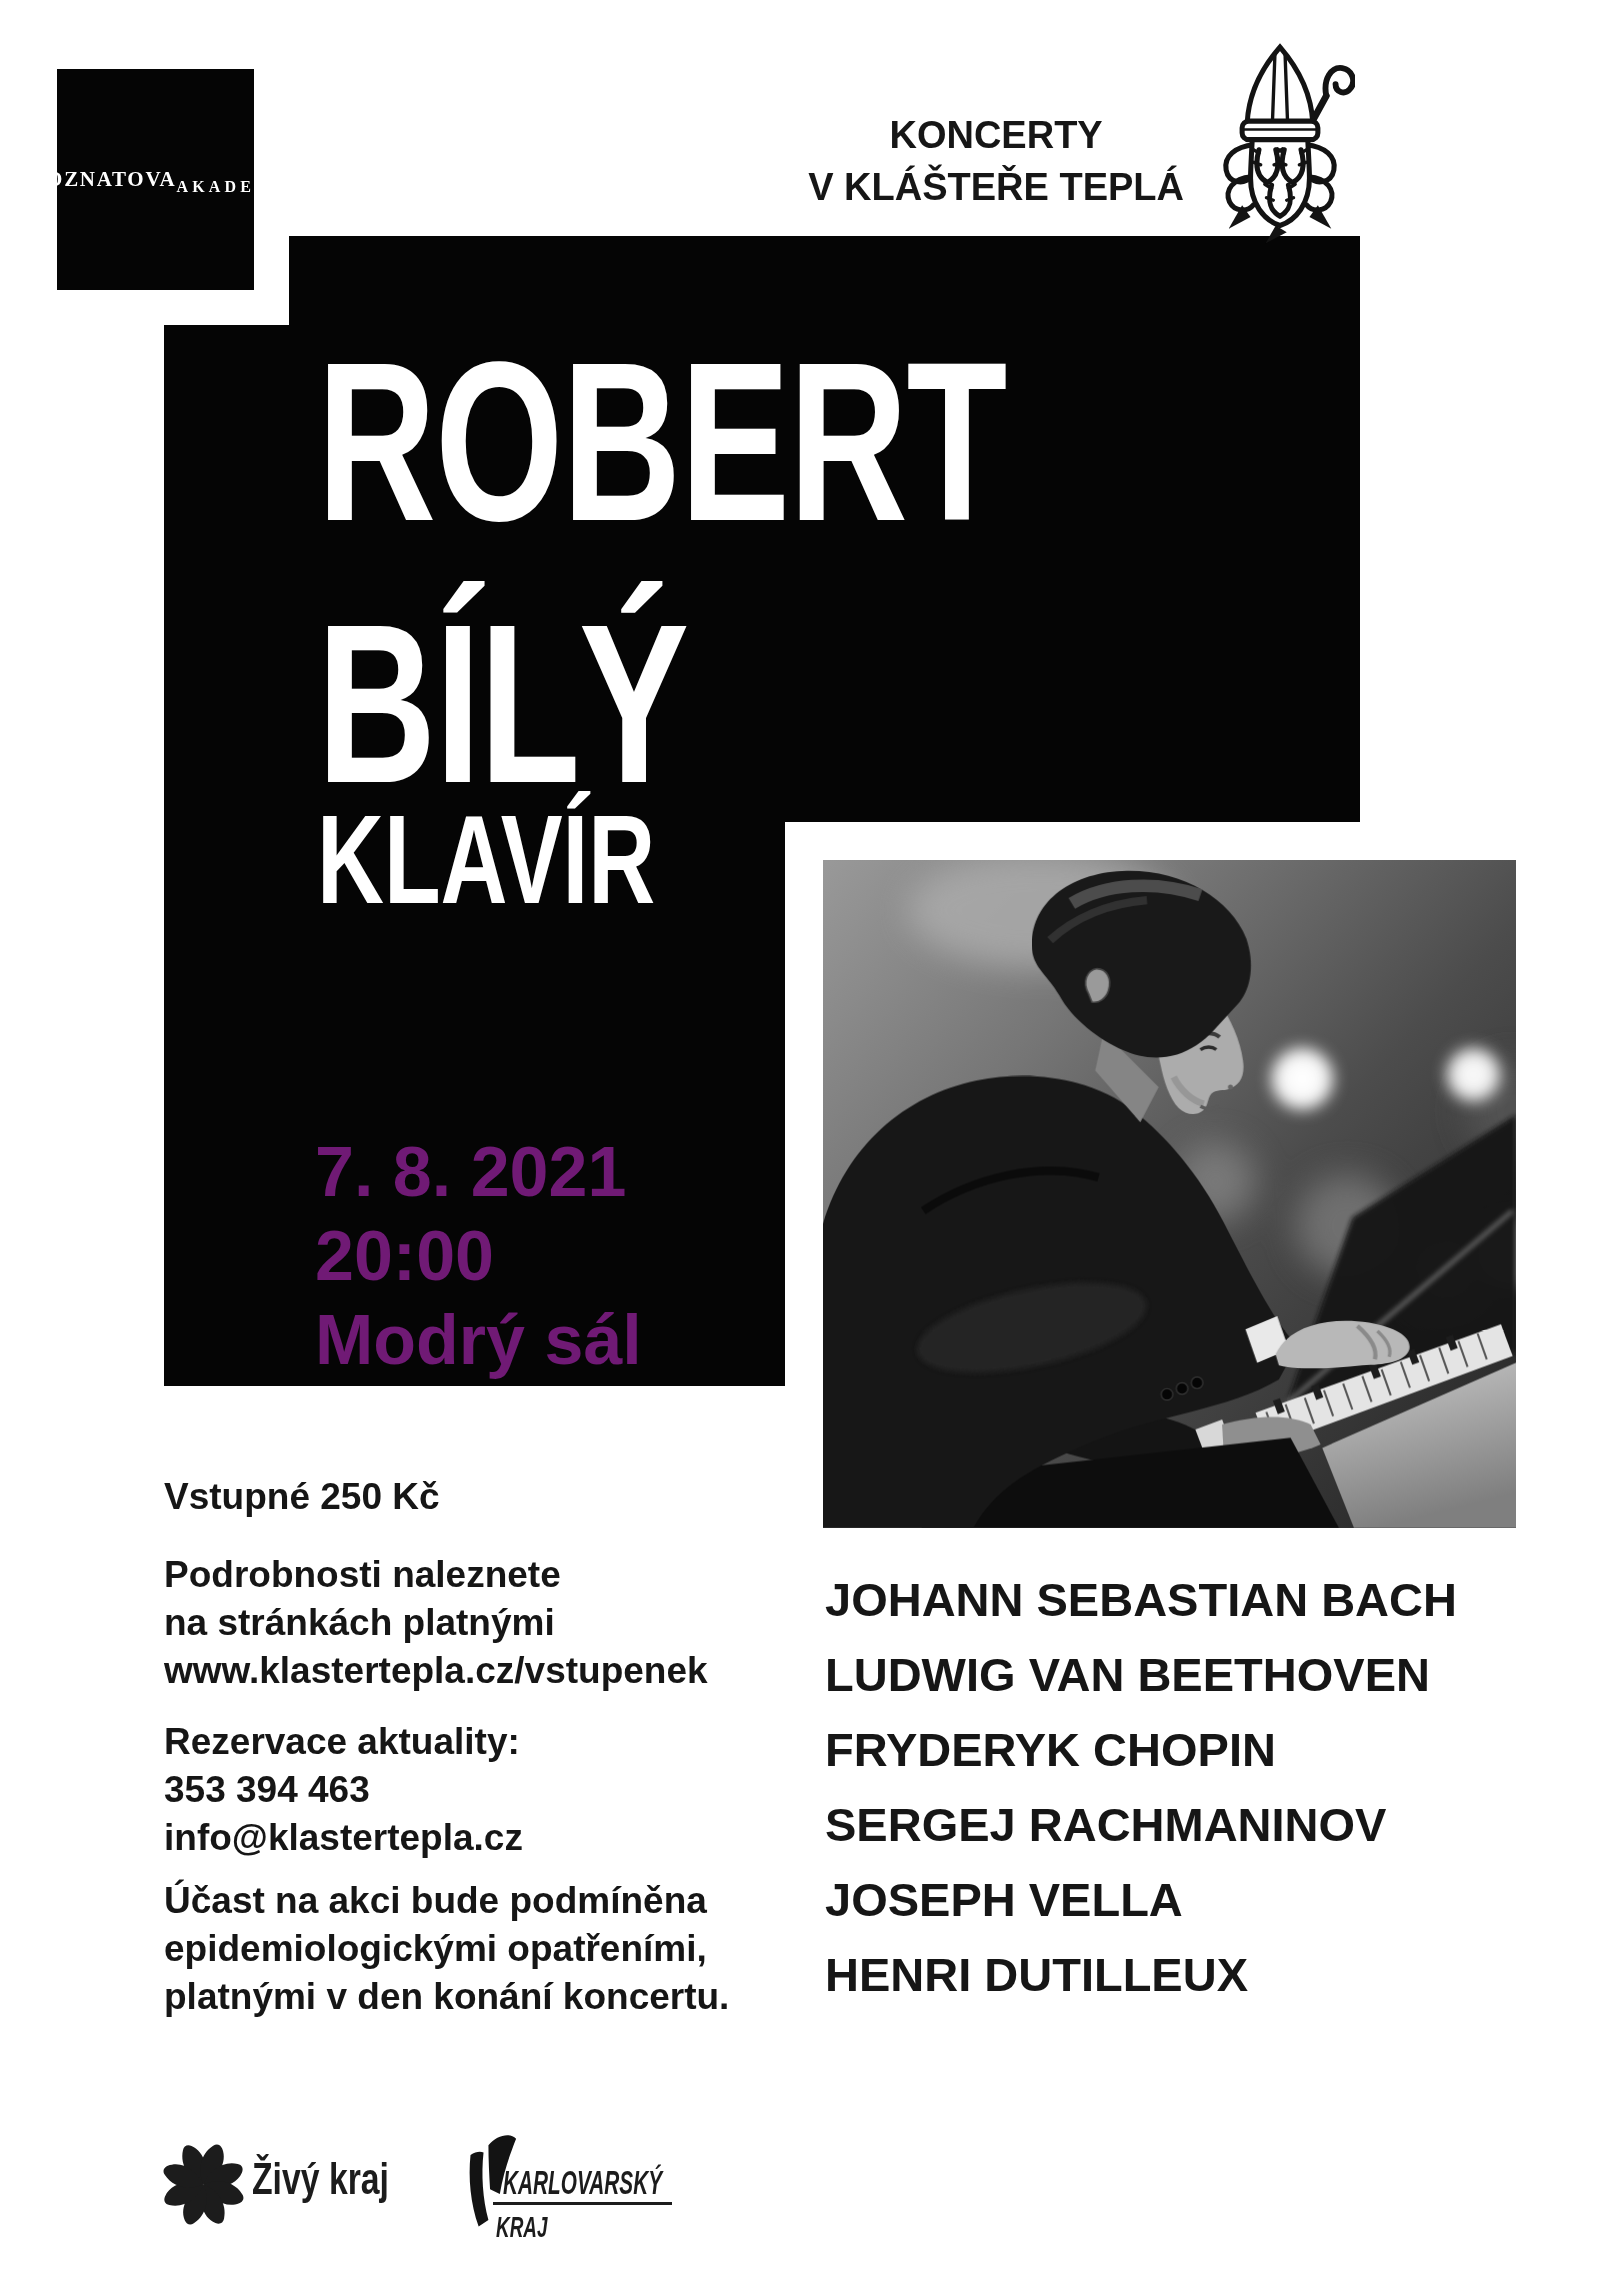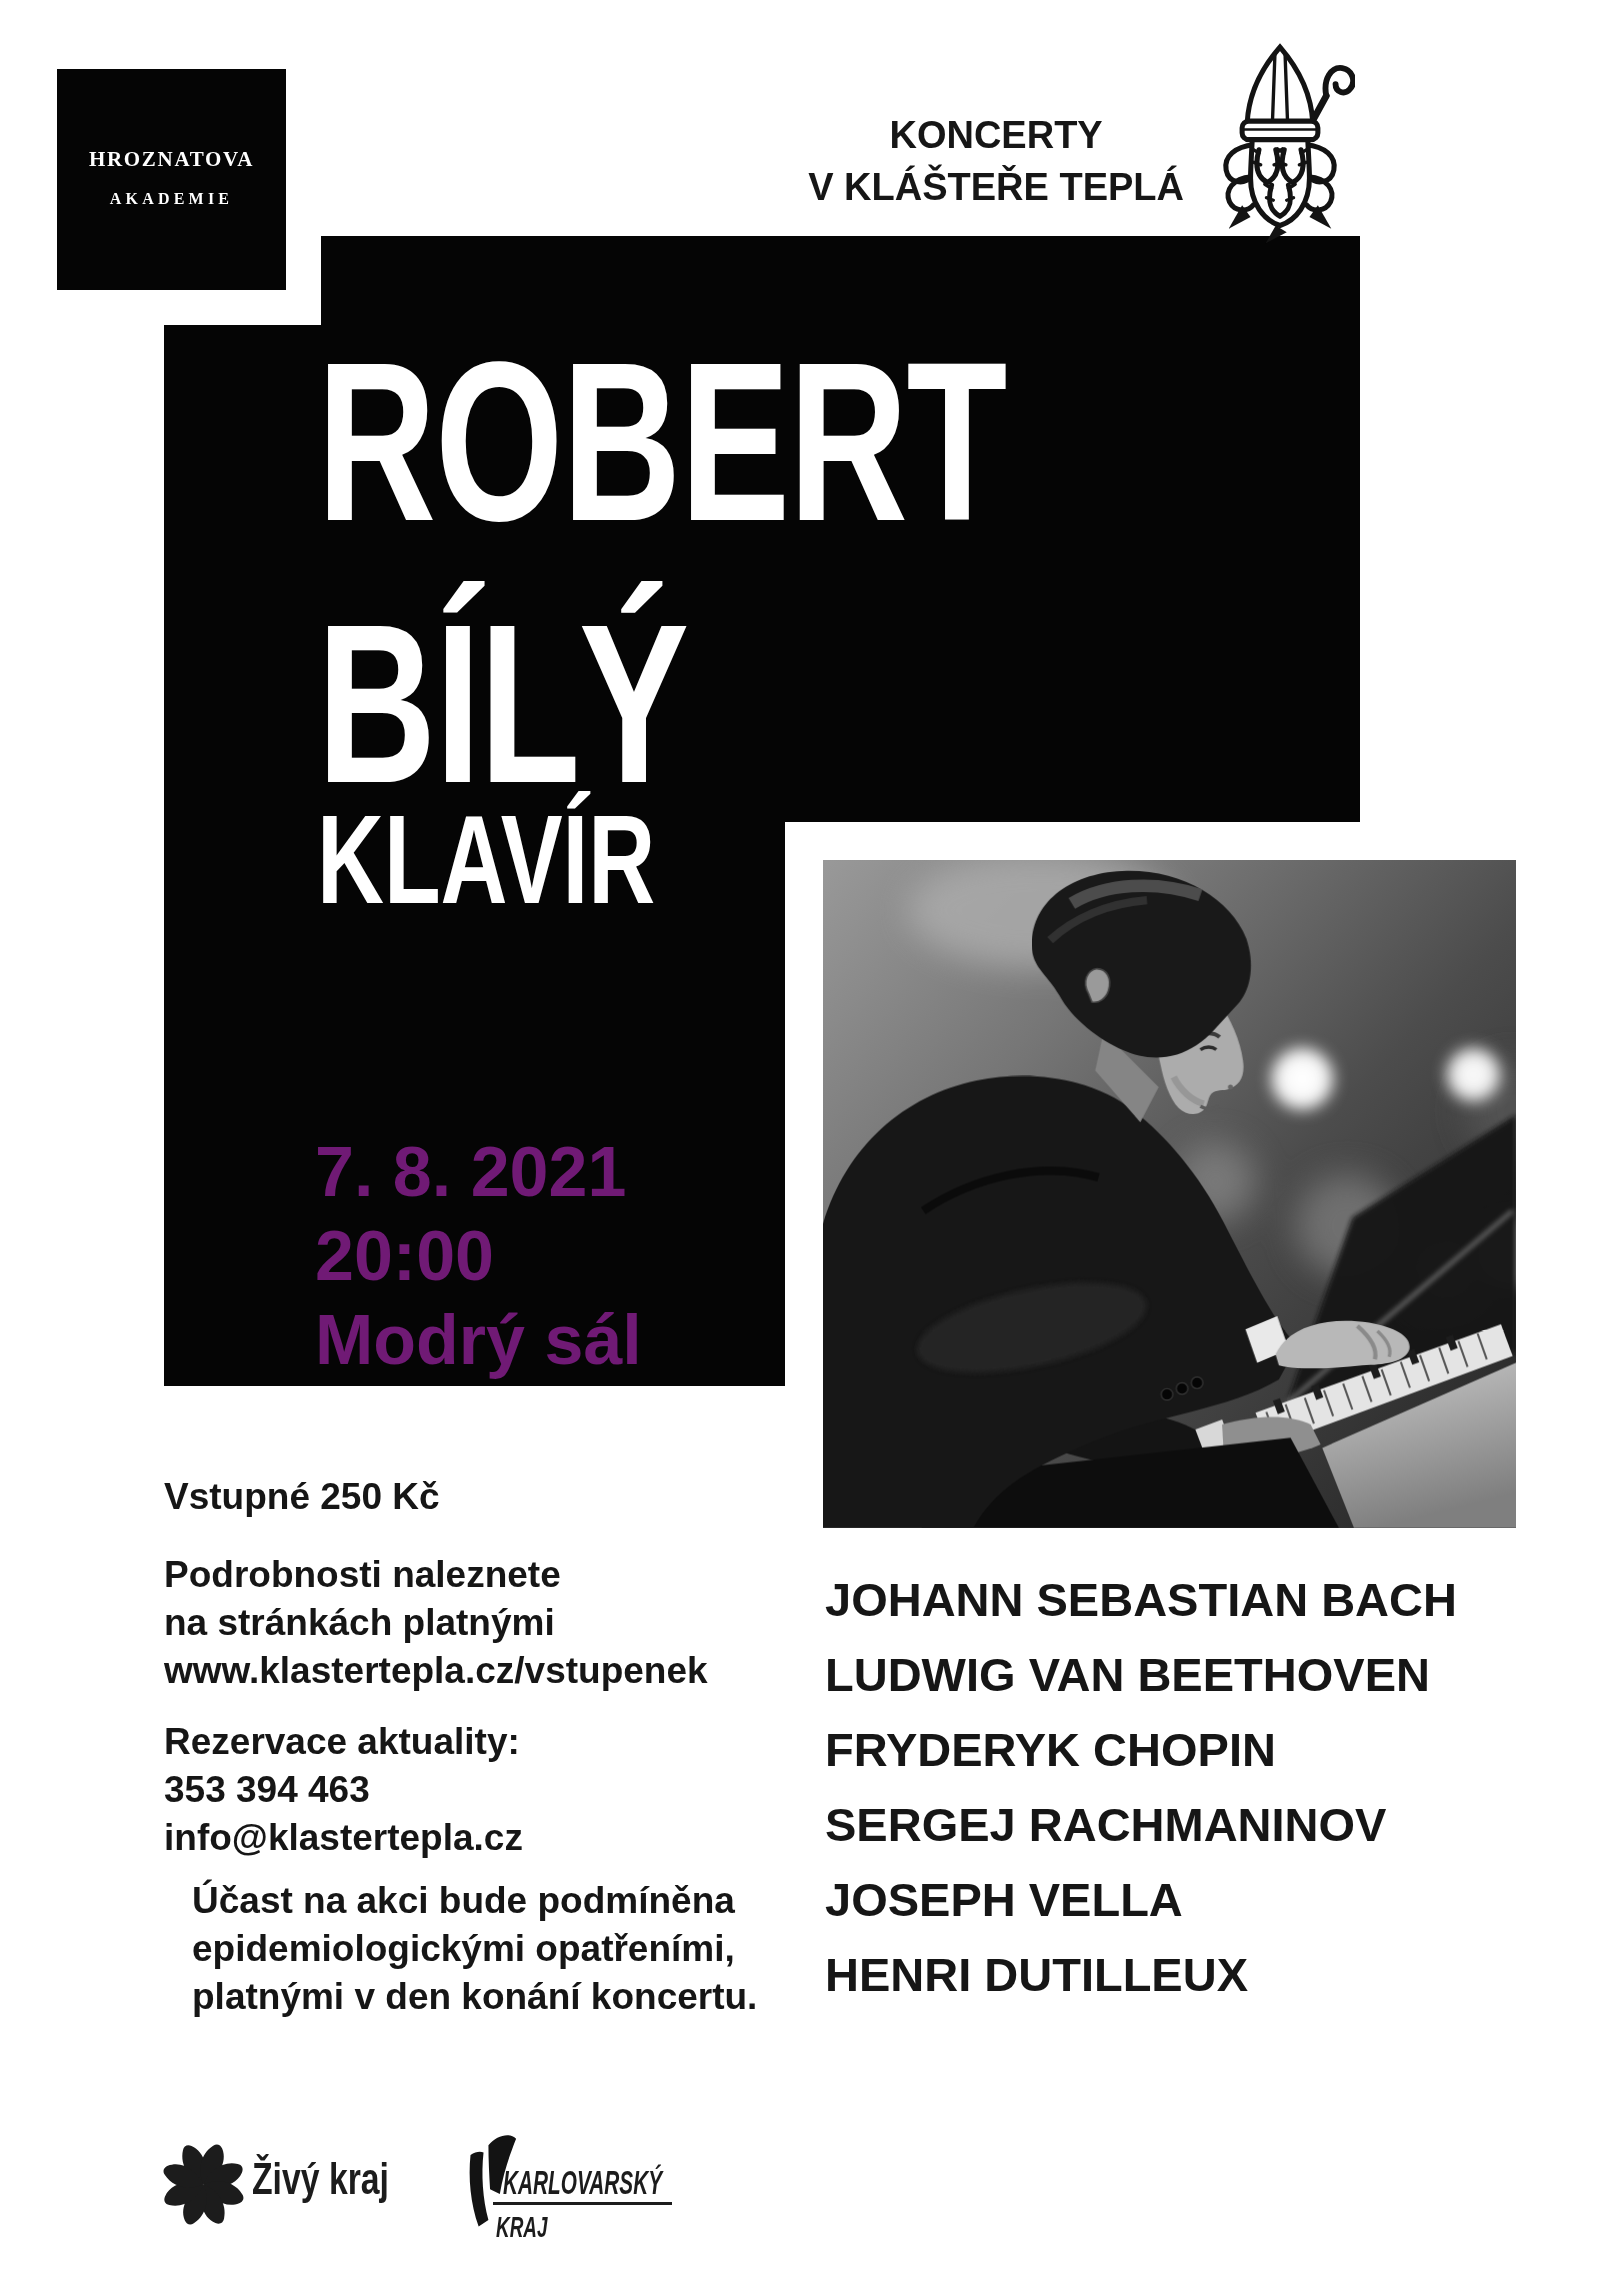--- a/index.html
+++ b/index.html
@@ -18,43 +18,43 @@
     position:absolute;left:317px;top:792px;z-index:2;color:#ffffff;font-weight:bold;
     font-size:127px;line-height:134px;white-space:nowrap;
     transform:scaleX(0.73);transform-origin:0 0;
   }
   .event-block{
     position:absolute;left:315px;top:1130px;z-index:2;color:#701a75;font-weight:bold;
     font-size:70px;line-height:84px;white-space:nowrap;
   }
   
   .academy-box{
-    position:absolute;left:57px;top:69px;width:229px;height:221px;background:#050505;z-index:3;
-    box-shadow:0 0 0 35px #ffffff;display:flex;flex-direction:column;align-items:center;justify-content:center;
+    position:absolute;left:57px;top:69px;width:197px;height:221px;background:#050505;z-index:3;
+    box-shadow:0 0 0 35px #ffffff;display:flex;flex-direction:row;align-items:center;justify-content:center;
     color:#ffffff;font-family:"Liberation Serif","DejaVu Serif",serif;font-weight:bold;text-align:center;
   }
   .academy-line1{font-size:21px;letter-spacing:1.7px;line-height:25px;}
   .academy-line2{font-size:16px;letter-spacing:4.2px;line-height:27px;margin-top:13px;}
   
   .series-header{
     position:absolute;right:439px;top:109px;text-align:center;font-weight:bold;
     font-size:38px;line-height:52px;color:#161616;white-space:nowrap;z-index:2;
   }
   .crest{position:absolute;left:1205px;top:42px;z-index:2;}
   
   .photo-frame{
     position:absolute;left:823px;top:860px;width:693px;height:668px;z-index:2;
     box-shadow:0 0 0 38px #ffffff;background:#6f6f6f;overflow:hidden;
   }
   
   .info-par{position:absolute;left:164px;font-weight:bold;font-size:37px;line-height:48px;color:#161616;white-space:nowrap;z-index:2;}
   .p-price{top:1473px;}
   .p-details{top:1551px;}
   .p-reservation{top:1718px;}
-  .p-covid{top:1877px;margin-left:28px;}
+  .p-covid{top:1877px;}
   
   .program{position:absolute;left:825px;top:1562px;font-weight:bold;font-size:47px;line-height:75px;color:#161616;white-space:nowrap;z-index:2;}
   
   .flower{position:absolute;left:159px;top:2140px;z-index:2;}
   .zivy-label{
     position:absolute;left:252px;top:2153px;z-index:2;font-size:45px;font-weight:bold;color:#1c1c1c;
     white-space:nowrap;transform:scaleX(0.75);transform-origin:0 0;
   }
   .kv-mark{position:absolute;left:464px;top:2131px;z-index:2;}
   .kv-line1{

